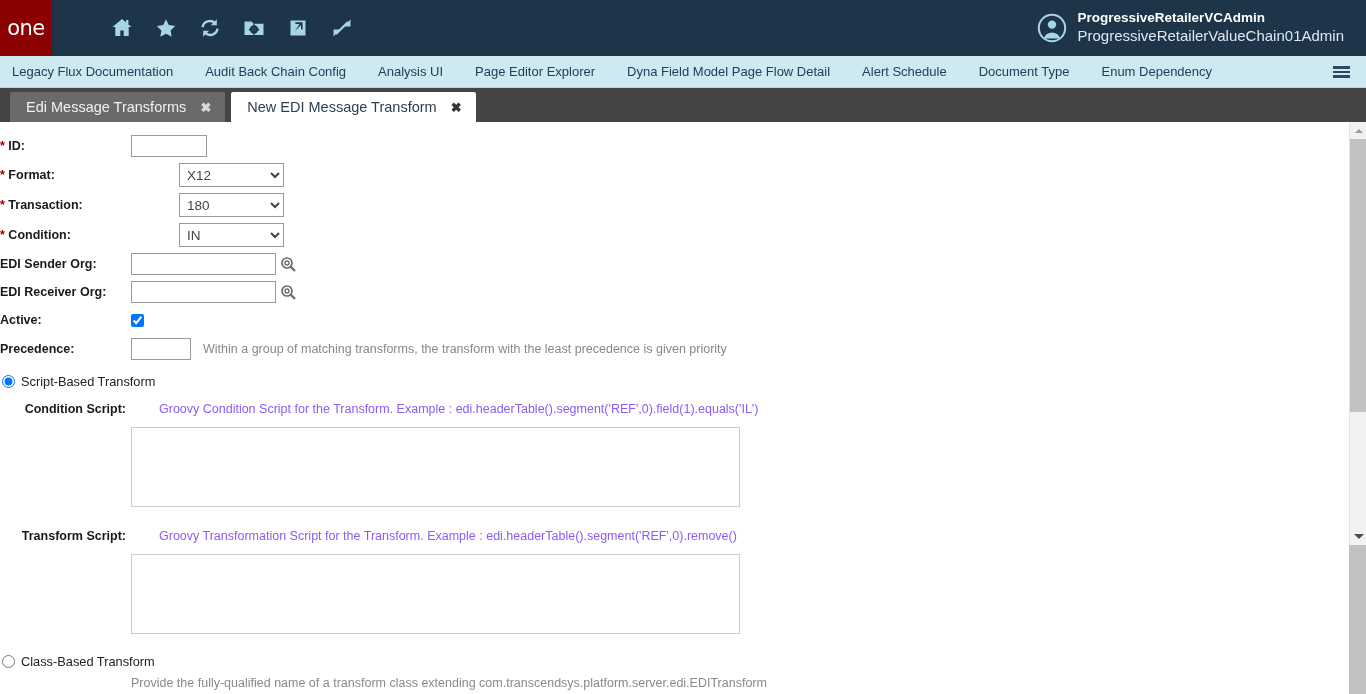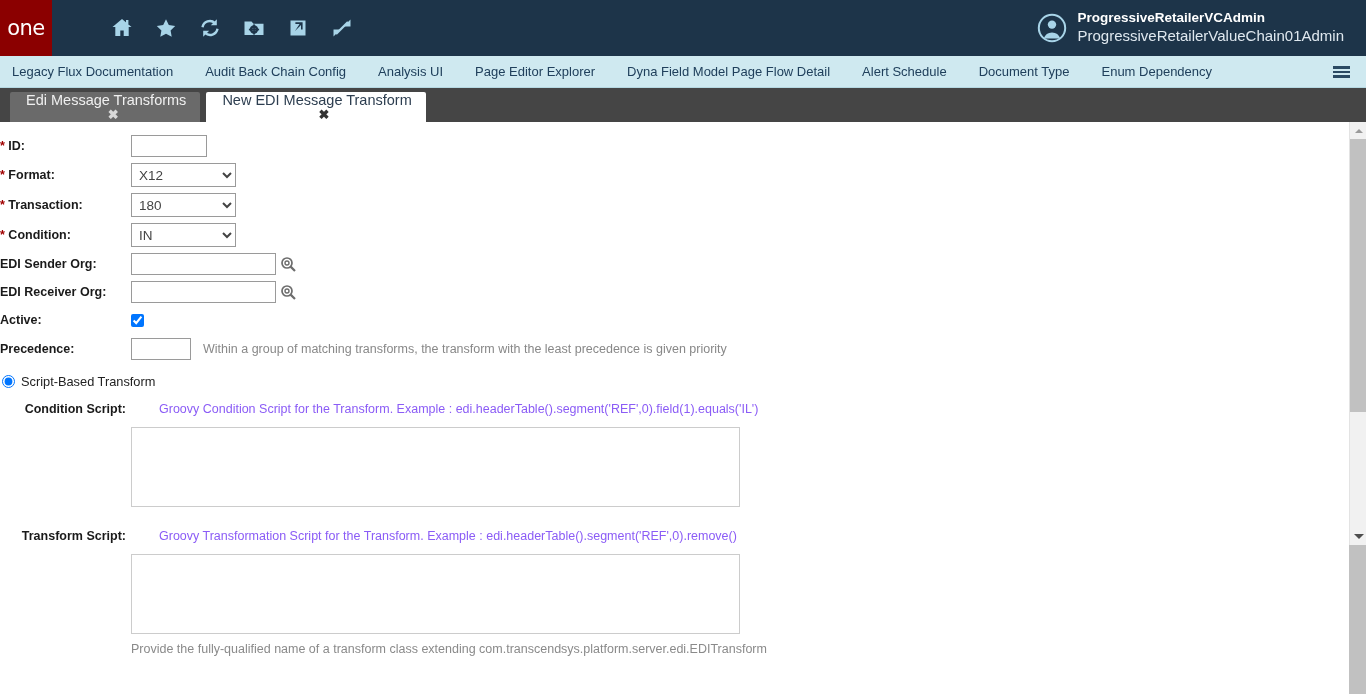--- a/index.html
+++ b/index.html
@@ -95,21 +95,20 @@
   }
   .tab {
     height: 30px;
     display: flex; align-items: center;
     padding: 0 14px 0 16px;
     font-size: 14.5px;
     cursor: pointer;
     margin-right: 6px;
     border-top-left-radius: 2px;
     border-top-right-radius: 2px;
-    flex-direction: column;
   }
   .tab.inactive { background: #6a6a6a; color: #f0f0f0; }
   .tab.active { background: #ffffff; color: #2d3e50; }
   .tab-close {
     margin-left: 14px;
     font-size: 13px;
     font-weight: bold;
     line-height: 1;
     cursor: pointer;
   }
@@ -159,20 +158,21 @@
 
   select.sel {
     width: 105px;
     height: 24px;
     border: 1px solid #9a9a9a;
     background: #ffffff;
     font-size: 13.5px;
     color: #444;
     padding-left: 3px;
     font-family: "Liberation Sans", sans-serif;
+    margin-left: 48px;
   }
 
   .lookup-ic {
     margin-left: 4px;
     width: 17px; height: 17px;
     cursor: pointer;
     display: inline-block;
   }
 
   .chk {
@@ -454,20 +454,24 @@
     <textarea class="script cond" style="margin-top: 7px;"></textarea>
 
     
     <div class="script-head" style="margin-top:14px">
       <div class="script-label">Transform Script:</div>
       <div class="script-hint">Groovy Transformation Script for the Transform. Example : edi.headerTable().segment('REF',0).remove()</div>
     </div>
     <textarea class="script trans" style="margin-top: 7px;"></textarea>
 
     
+    <div class="radio-row" style="margin-top:12px">
+      <input type="radio" name="transform-kind" style="">
+      <label>Class-Based Transform</label>
+    </div>
 
     <div class="class-hint" style="margin-top:4px">Provide the fully-qualified name of a transform class extending com.transcendsys.platform.server.edi.EDITransform</div>
 
     
 
   </div>
 
   <div class="vscroll">
     <div class="vs-arrow">
         <span class="arrow-up"></span>

